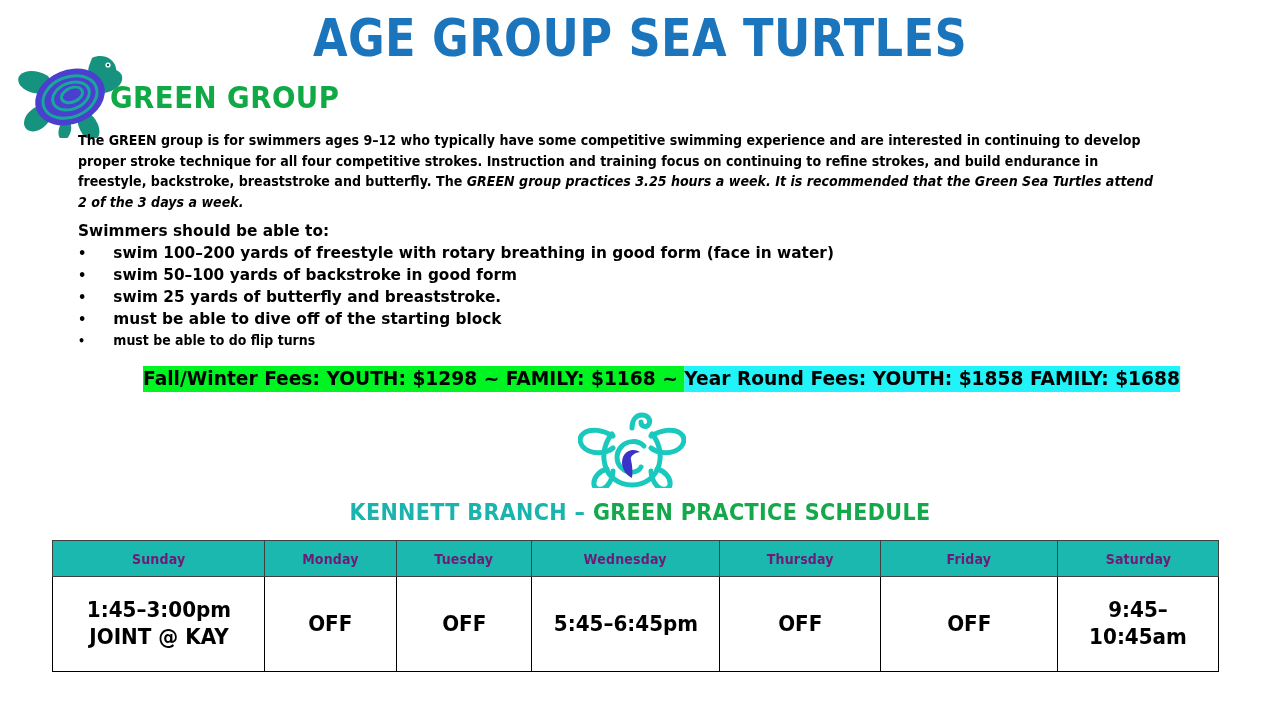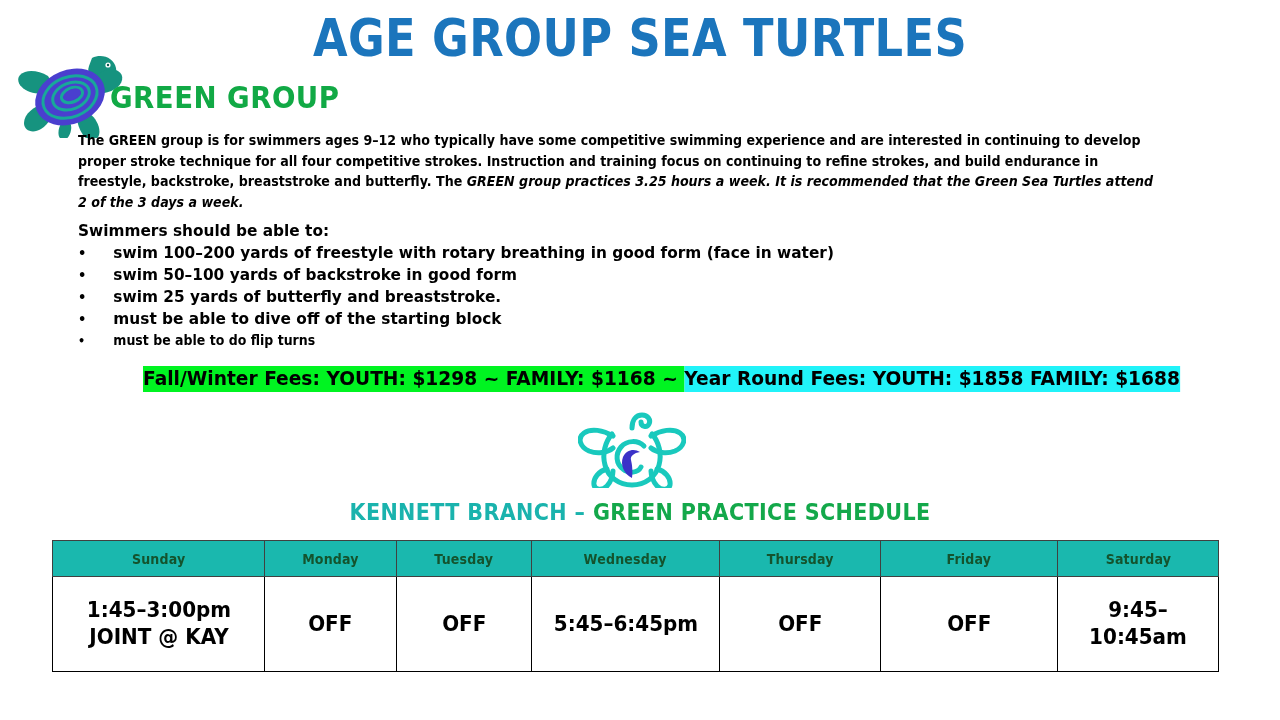--- a/index.html
+++ b/index.html
@@ -143,21 +143,21 @@
     position: absolute; left: 52px; top: 540px;
     width: 1156px; height: 132px;
   }
   table.sched {
     width: 1156px;
     border-collapse: collapse;
     table-layout: fixed;
   }
   table.sched th {
     background: #1ab8ae;
-    color: #14532d;
+    color: #701a75;
     font-family: "DejaVu Sans", sans-serif;
     font-weight: bold;
     font-size: 14px;
     height: 36px;
     border: 1px solid #404040;
     text-align: center;
     vertical-align: middle;
     letter-spacing: 0.2px;
   }
   table.sched th span { display: inline-block; transform: scaleX(0.9); }

